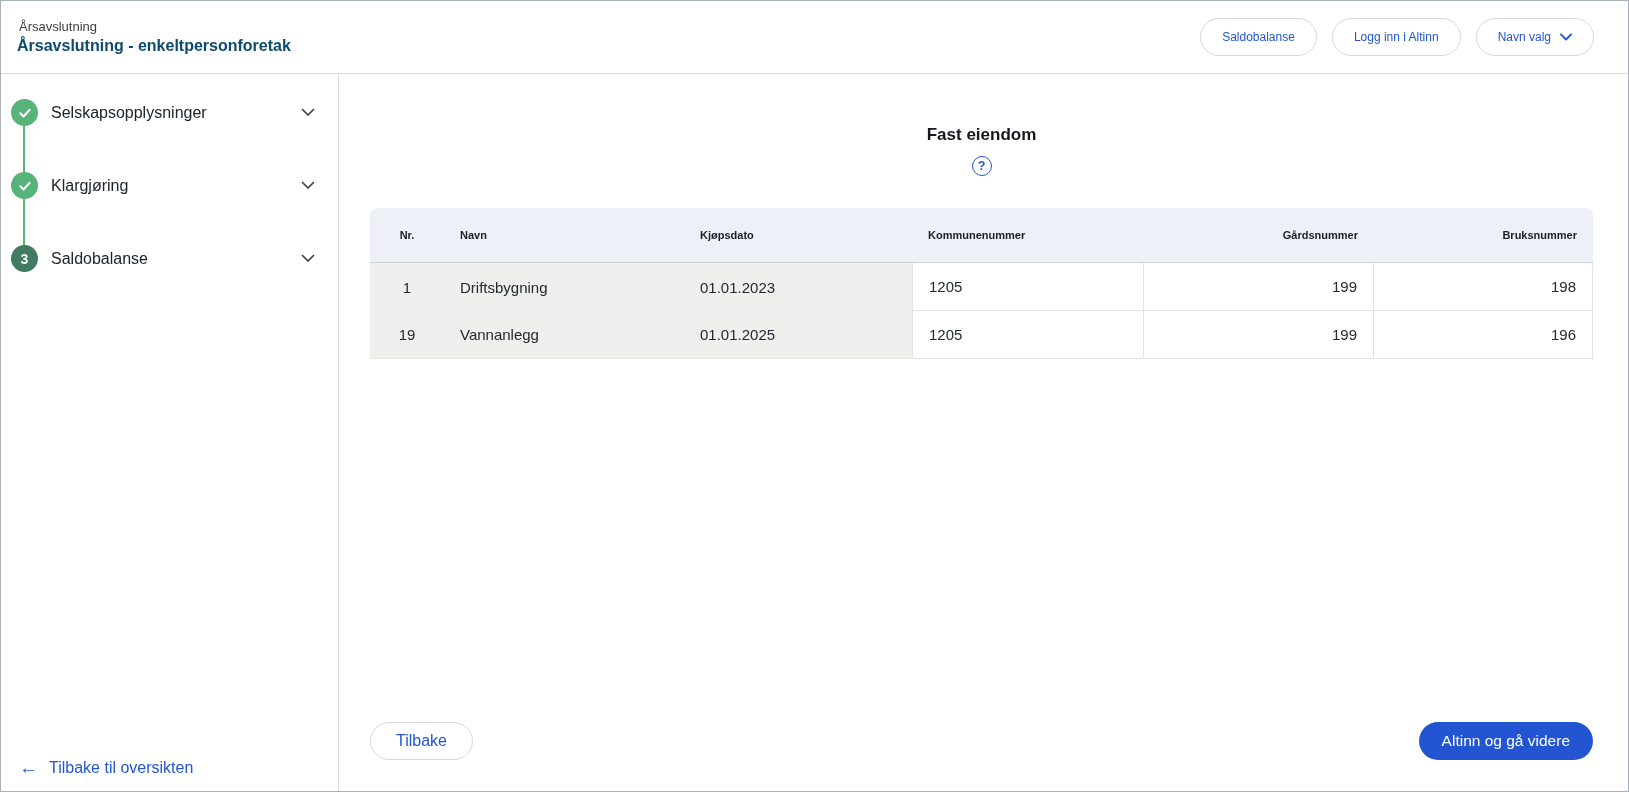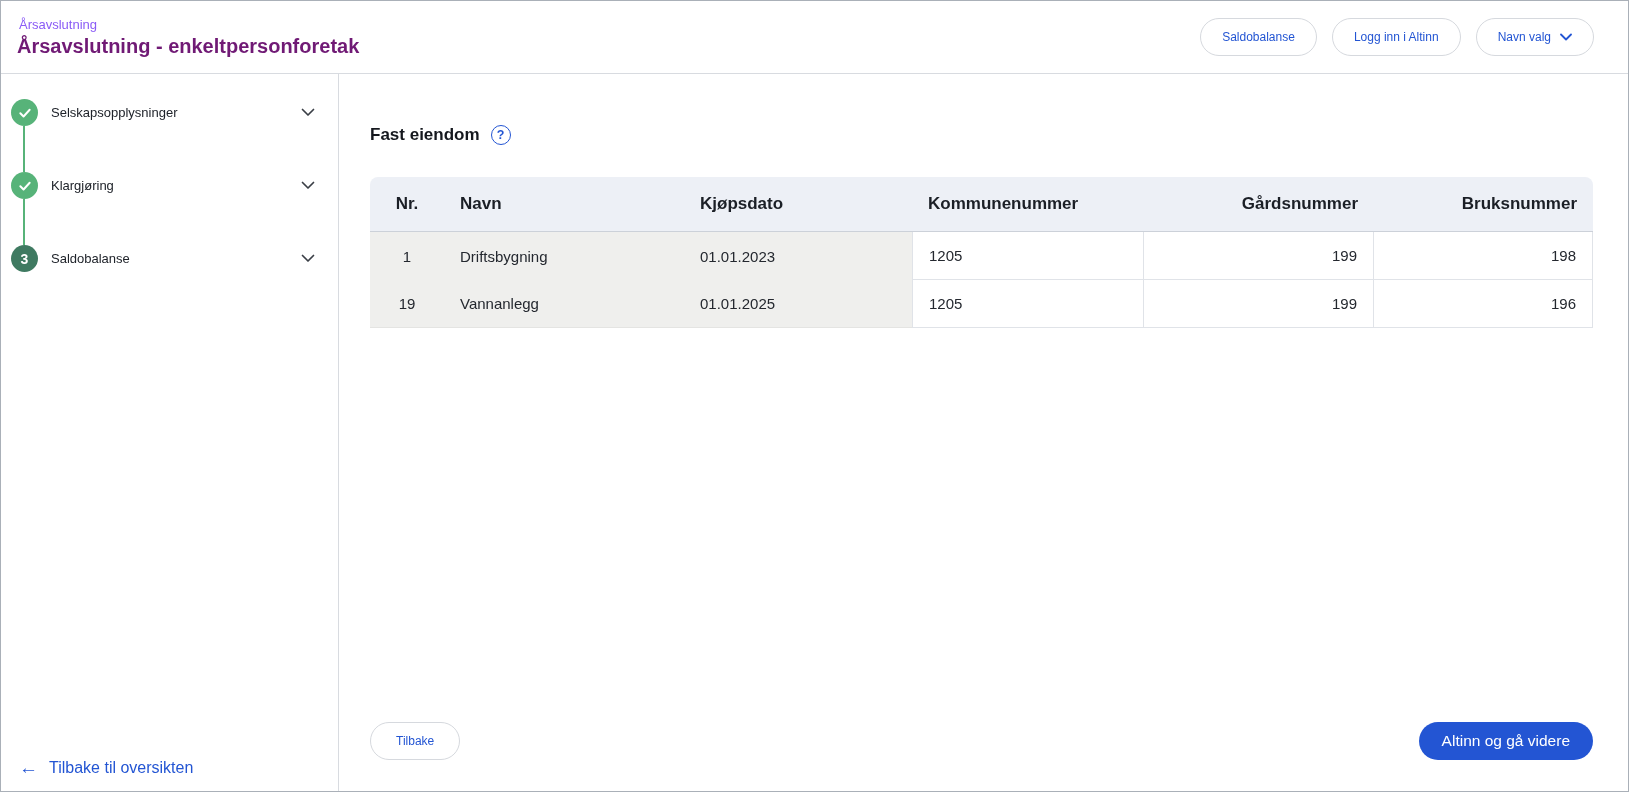--- a/index.html
+++ b/index.html
@@ -8,82 +8,82 @@
   .page {
     width:1629px; height:792px; background:#fff;
     border:1px solid #aab0b8; position:relative; overflow:hidden;
   }
   
   .topbar {
     height:73px; border-bottom:1px solid #d8dbe0;
     display:flex; justify-content:space-between; align-items:center;
     padding:0 34px 0 16px;
   }
-  .breadcrumb { font-size:13px; color:#8b5cf6; margin-bottom:3px; margin-left:2px; }
-  .page-title { font-size:20px; font-weight:700; color:#701a75; }
+  .breadcrumb { font-size:13px; color:#404040; margin-bottom:3px; margin-left:2px; }
+  .page-title { font-size:16px; font-weight:700; color:#0c4a6e; }
   .tb-actions { display:flex; gap:15px; align-items:center; }
   .pill-btn {
     height:38px; padding:0 21px; border:1px solid #d6d9de; border-radius:19px;
     background:#fff; color:var(--accent); font-size:12px; font-family:inherit;
     display:inline-flex; align-items:center; gap:9px; cursor:pointer; white-space:nowrap;
   }
   .chev svg { display:block; }
   
   .body-row { display:flex; height:717px; }
   .sidebar {
     width:338px; flex-shrink:0; border-right:1px solid #d8dbe0;
     position:relative; padding-top:25px;
   }
   .step { display:flex; align-items:center; padding:0 23px 0 10px; cursor:pointer; }
   .badge {
     width:27px; height:27px; border-radius:50%; flex-shrink:0;
     display:flex; align-items:center; justify-content:center;
   }
   .badge.done { background:var(--green-done); }
   .badge.current { background:var(--green-current); color:#fff; font-size:14px; font-weight:700; }
-  .step-label { margin-left:13px; font-size:13px; color:#20242b; flex:1; }
+  .step-label { margin-left:13px; font-size:16px; color:#20242b; flex:1; }
   .connector { width:2px; height:46px; background:var(--green-done); margin-left:22px; }
   .side-chevron { color:#3a3f46; display:flex; }
   .back-link {
     position:absolute; left:18px; bottom:14px;
     display:flex; align-items:center; gap:11px;
     color:var(--accent); font-size:16px; cursor:pointer;
   }
   .back-arrow { font-size:19px; line-height:1; }
   
   .content { flex:1; position:relative; padding:51px 35px 0 31px; }
-  .section-header { display:flex; align-items:center; gap:11px; margin-bottom:32px; }
+  .section-header { display:flex; align-items:center; gap:11px; margin-bottom:32px;flex-direction:column; }
   .section-title { font-size:17px; font-weight:700; color:#15181e; }
   .help-icon {
     width:20px; height:20px; border-radius:50%; border:1.5px solid var(--accent);
     color:var(--accent); font-size:12.5px; font-weight:700;
     display:flex; align-items:center; justify-content:center; cursor:pointer; background:#fff;
   }
   
   table { border-collapse:separate; border-spacing:0; table-layout:fixed; width:1223px; font-size:15px; }
   thead th {
-    background:var(--thead-bg); color:#1b1f26; font-weight:600; font-size:17px;
+    background:var(--thead-bg); color:#1b1f26; font-weight:600; font-size:11px;
     height:55px; padding:15px 16px; border-bottom:1px solid #ccd1d9; text-align:left;
   }
   thead th:first-child { border-top-left-radius:8px; }
   thead th:last-child  { border-top-right-radius:8px; }
   tbody td { height:48px; padding:0 16px; color:#24282f; }
   td.ro { background:var(--ro-bg); }
   tbody tr:last-child td.ro { border-bottom:1px solid #e4e4e2; }
   td.ed { background:#fff; border-right:1px solid #e0e3e8; border-bottom:1px solid #e0e3e8; }
   td.ed-first { border-left:1px solid #e0e3e8; }
   .c { text-align:center; } .r { text-align:right; } .l { text-align:left; }
   
   .footer-actions {
     position:absolute; left:31px; right:35px; bottom:31px;
     display:flex; justify-content:space-between; align-items:center;
   }
   .btn-secondary {
     height:38px; padding:0 25px; border:1px solid #d6d9de; border-radius:19px;
-    background:#fff; color:var(--accent); font-size:12px; font-family:inherit; cursor:pointer;
+    background:#fff; color:var(--accent); font-size:16px; font-family:inherit; cursor:pointer;
   }
   .btn-primary {
     height:38px; padding:0 23px; border:none; border-radius:19px;
     background:var(--accent); color:#fff; font-size:15.5px; font-family:inherit; cursor:pointer;
   }
 </style>
 </head>
 <body>
 
 <div class="page">

